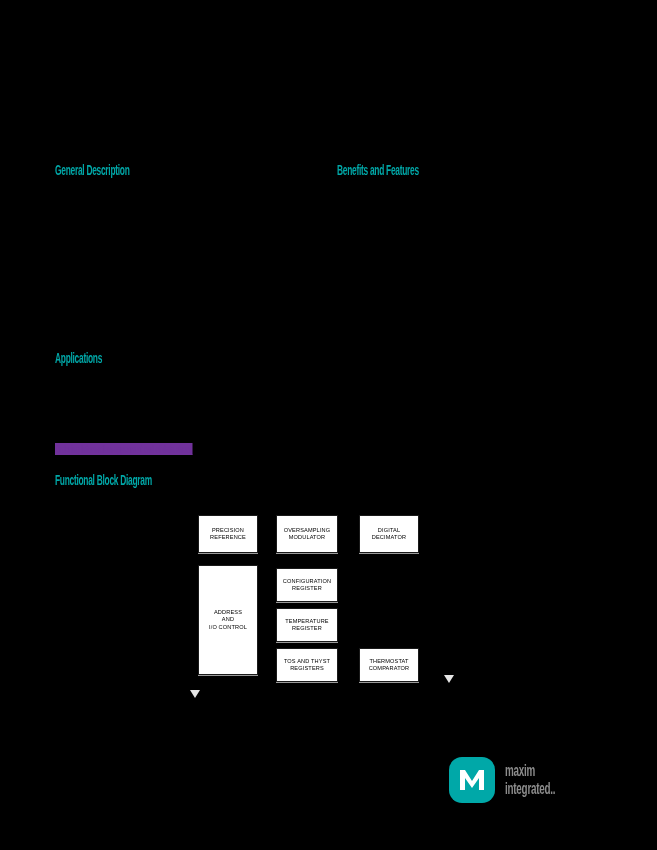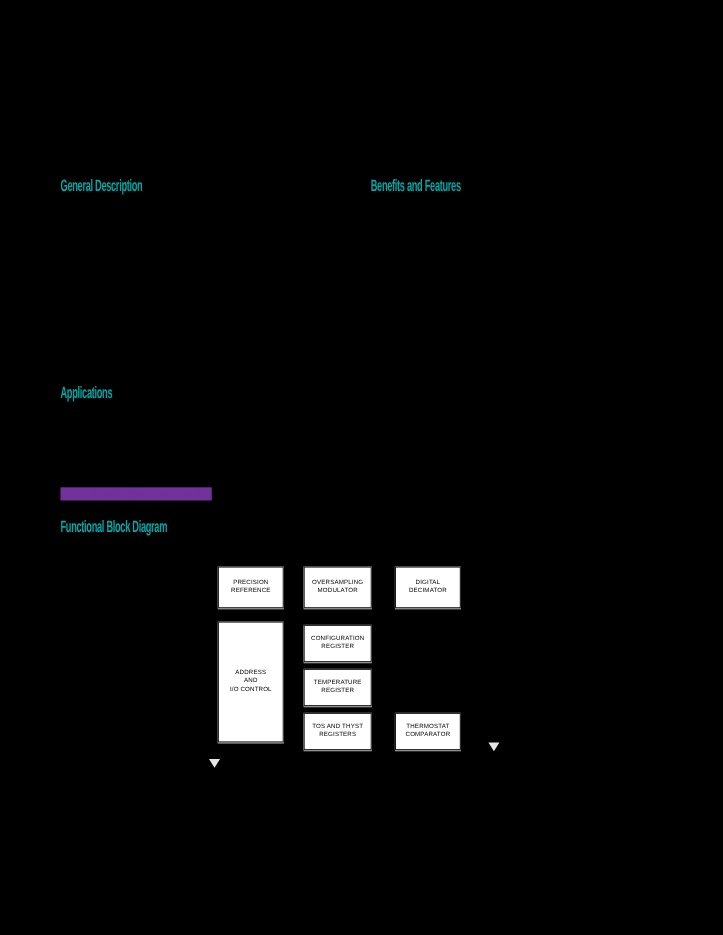--- a/index.html
+++ b/index.html
@@ -241,14 +241,25 @@
       <span>COMPARATOR</span>
     </div>
 
     <div class="pin-arrow" id="pin-arrow-left"></div>
     <div class="pin-label" style="left:30px; top:194px;"></div>
 
     <div class="pin-arrow" id="pin-arrow-right"></div>
     <div class="pin-label" style="left:284px; top:180px;"></div>
   </div>
 
+  <div id="logo">
+    <div id="logo-mark">
+      <svg width="46" height="46" viewBox="0 0 46 46" aria-hidden="true">
+        <path d="M11 33 L11 13 L16 13 L23 24 L30 13 L35 13 L35 33 L30 33 L30 21 L23 31 L16 21 L16 33 Z" fill="#ffffff"></path>
+      </svg>
+    </div>
+    <div id="logo-text">
+      <span>maxim</span>
+      <span class="line2">integrated..</span>
+    </div>
+  </div>
 
 </div>
 
 </body></html>

